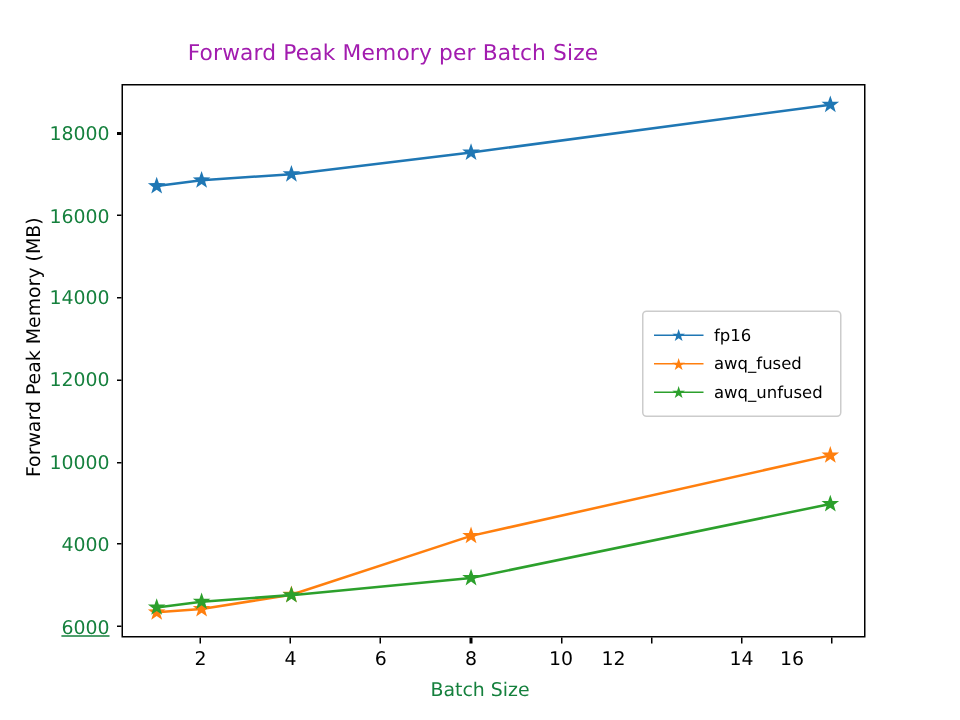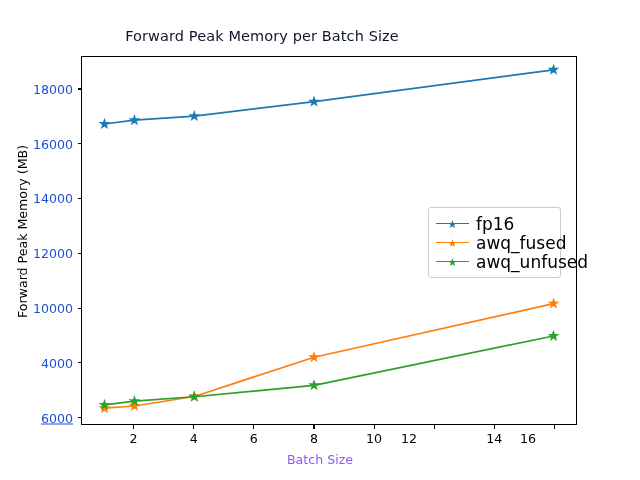--- a/index.html
+++ b/index.html
@@ -21,21 +21,21 @@
     background: #ffffff;
   }
   
   #chart-title {
     position: absolute;
     left: 0;
     top: 28px;
     width: 524px;
     text-align: center;
     font-size: 14.5px;
-    color: #0f172a;
+    color: #a21caf;
     letter-spacing: 0.1px;
   }
   
   #plot-frame {
     position: absolute;
     left: 81px;
     top: 56px;
     width: 496px;
     height: 369px;
     border: 1.15px solid #000000;
@@ -48,21 +48,21 @@
     top: 0;
     width: 100%;
     height: 100%;
     overflow: visible;
   }
   
   .ytick-label {
     position: absolute;
     right: 0;
     font-size: 12.6px;
-    color: #1d4ed8;
+    color: #15803d;
     text-align: right;
     transform: translateY(-50%);
     white-space: nowrap;
   }
   #ytick-labels {
     position: absolute;
     left: 0;
     top: 0;
     width: 73px;
     height: 480px;
@@ -97,21 +97,21 @@
     background: #000000;
   }
   
   #xlabel {
     position: absolute;
     left: 0;
     top: 452px;
     width: 640px;
     text-align: center;
     font-size: 12.6px;
-    color: #8b5cf6;
+    color: #15803d;
   }
   #ylabel {
     position: absolute;
     left: -98px;
     top: 224px;
     width: 240px;
     text-align: center;
     font-size: 12.6px;
     color: #000000;
     transform: rotate(-90deg);
@@ -151,21 +151,21 @@
   }
   .legend-star {
     position: absolute;
     left: 16.5px;
     top: 7px;
     transform: translate(-50%, -50%);
     font-size: 11px;
     line-height: 1;
   }
   .legend-text {
-    font-size: 17px;
+    font-size: 11px;
     color: #000000;
     white-space: nowrap;
   }
 </style>
 </head>
 <body>
 
 <div id="figure">
 
   <div id="chart-title">Forward Peak Memory per Batch Size</div>

